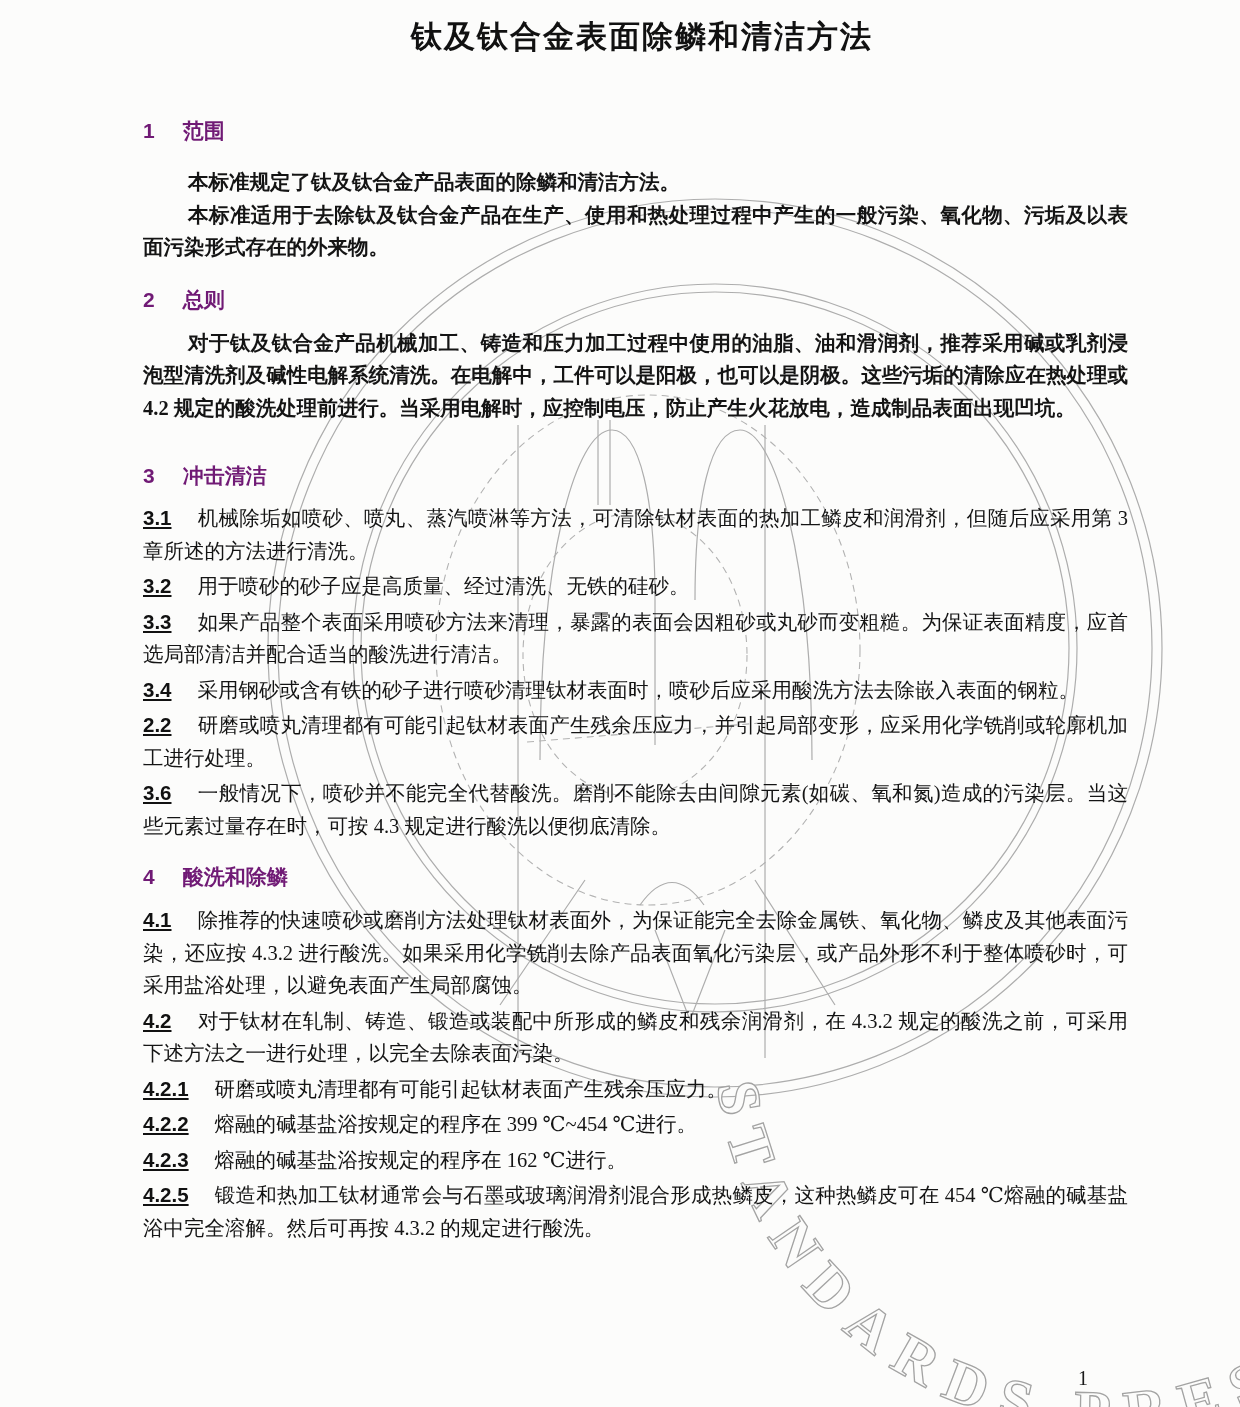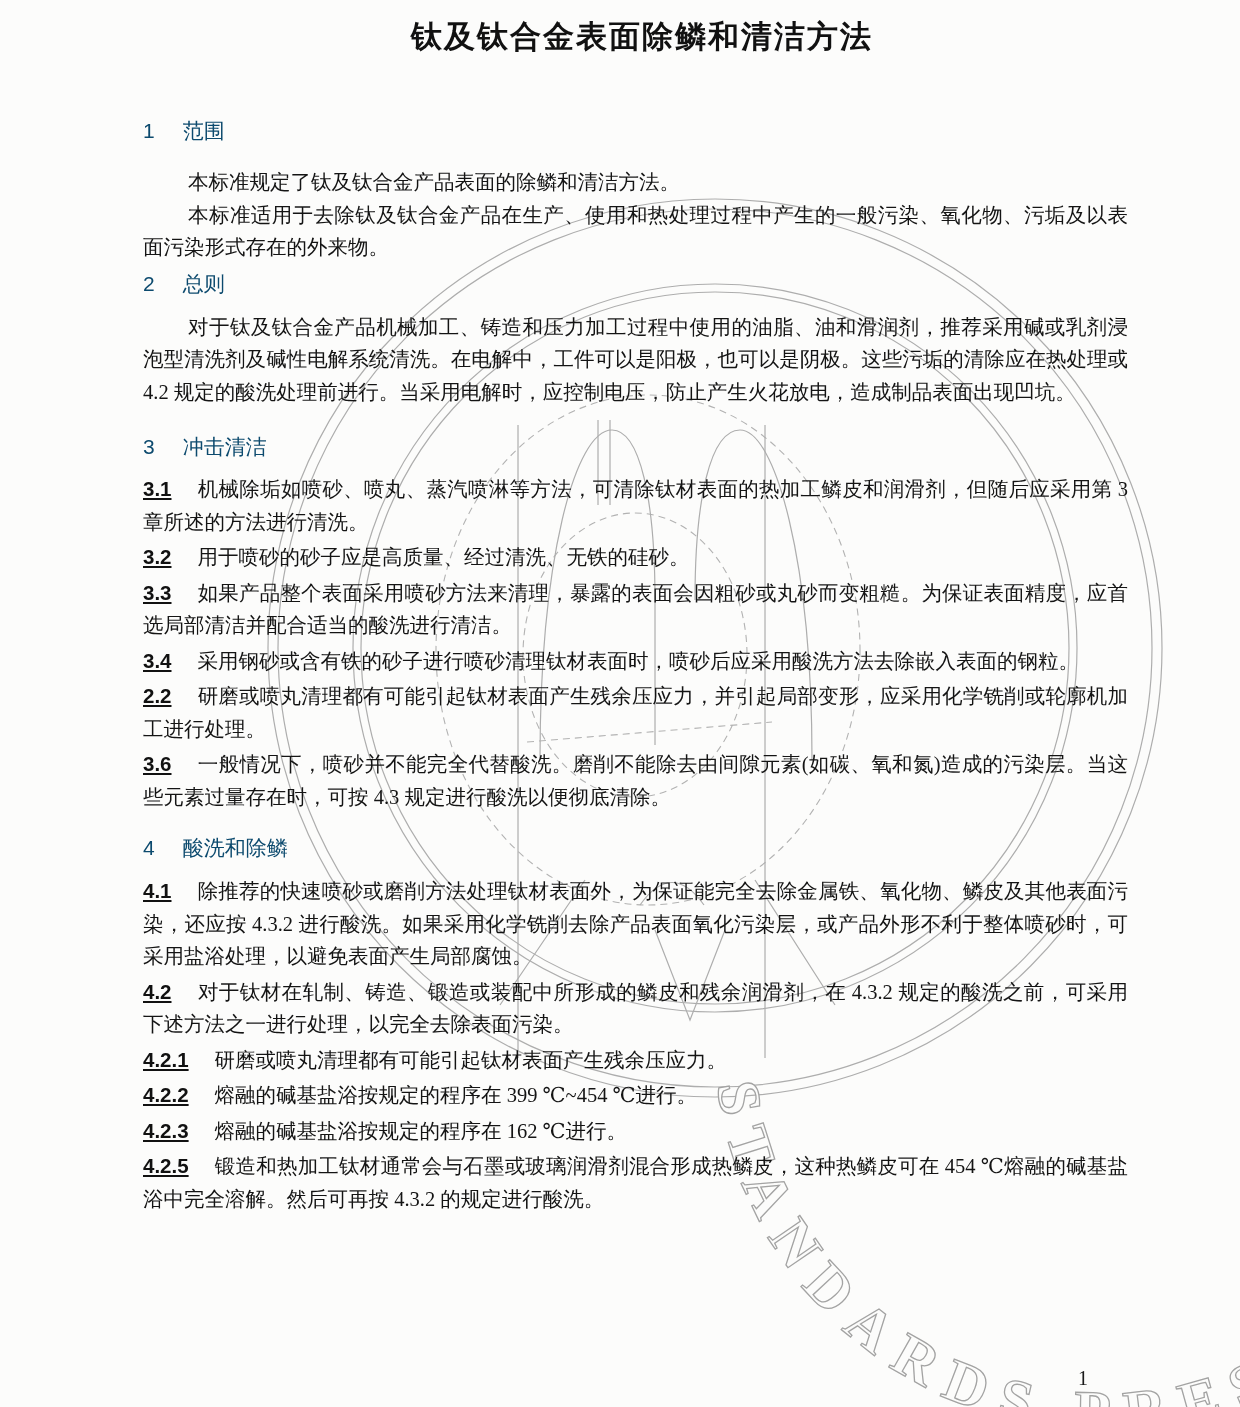--- a/index.html
+++ b/index.html
@@ -29,27 +29,28 @@
     font-family:"Liberation Sans","DejaVu Sans",sans-serif;
     font-size:31px;line-height:44px;font-weight:bold;
     letter-spacing:2px;color:#111;padding-left:44px;
   }
   .content{
     position:relative;
     margin:0 112px 0 143px;   
   }
   .sec-heading{
     font-family:"Liberation Sans","DejaVu Sans",sans-serif;
-    font-size:21px;line-height:32px;font-weight:normal;color:#0c4a6e;
+    font-size:21px;line-height:32px;font-weight:bold;color:#701a75;
   }
   .snum{margin-right:28px;}
   .para{
     margin:0;
     font-size:20.5px;line-height:32.5px;
     text-align:justify;
+    font-weight:bold;
   }
   .indent{text-indent:2.2em;}
   .clause{
     margin:0 0 3px 0;
     font-size:20.5px;line-height:32.5px;
     text-align:justify;
   }
   .cnum{
     font-family:"Liberation Sans","DejaVu Sans",sans-serif;
     font-weight:bold;color:#111;
@@ -96,26 +97,26 @@
   <div class="title">钛及钛合金表面除鳞和清洁方法</div>
 
   <div class="content">
 
     <div class="sec-heading" style="margin-top:56px">
       <span class="snum">1</span><span>范围</span>
     </div>
     <p class="para indent" style="margin-top:19px">本标准规定了钛及钛合金产品表面的除鳞和清洁方法。</p>
     <p class="para indent">本标准适用于去除钛及钛合金产品在生产、使用和热处理过程中产生的一般污染、氧化物、污垢及以表面污染形式存在的外来物。</p>
 
-    <div class="sec-heading" style="margin-top:4px">
+    <div class="sec-heading" style="margin-top:20px">
       <span class="snum">2</span><span>总则</span>
     </div>
     <p class="para indent" style="margin-top:11px">对于钛及钛合金产品机械加工、铸造和压力加工过程中使用的油脂、油和滑润剂，推荐采用碱或乳剂浸泡型清洗剂及碱性电解系统清洗。在电解中，工件可以是阳极，也可以是阴极。这些污垢的清除应在热处理或 4.2 规定的酸洗处理前进行。当采用电解时，应控制电压，防止产生火花放电，造成制品表面出现凹坑。</p>
 
-    <div class="sec-heading" style="margin-top:23px">
+    <div class="sec-heading" style="margin-top:36px">
       <span class="snum">3</span><span>冲击清洁</span>
     </div>
     <p class="clause" style="margin-top:10px">
       <span class="cnum">3.1</span><span class="ctext">机械除垢如喷砂、喷丸、蒸汽喷淋等方法，可清除钛材表面的热加工鳞皮和润滑剂，但随后应采用第 3 章所述的方法进行清洗。</span>
     </p>
     <p class="clause">
       <span class="cnum">3.2</span><span class="ctext">用于喷砂的砂子应是高质量、经过清洗、无铁的硅砂。</span>
     </p>
     <p class="clause">
       <span class="cnum">3.3</span><span class="ctext">如果产品整个表面采用喷砂方法来清理，暴露的表面会因粗砂或丸砂而变粗糙。为保证表面精度，应首选局部清洁并配合适当的酸洗进行清洁。</span>

